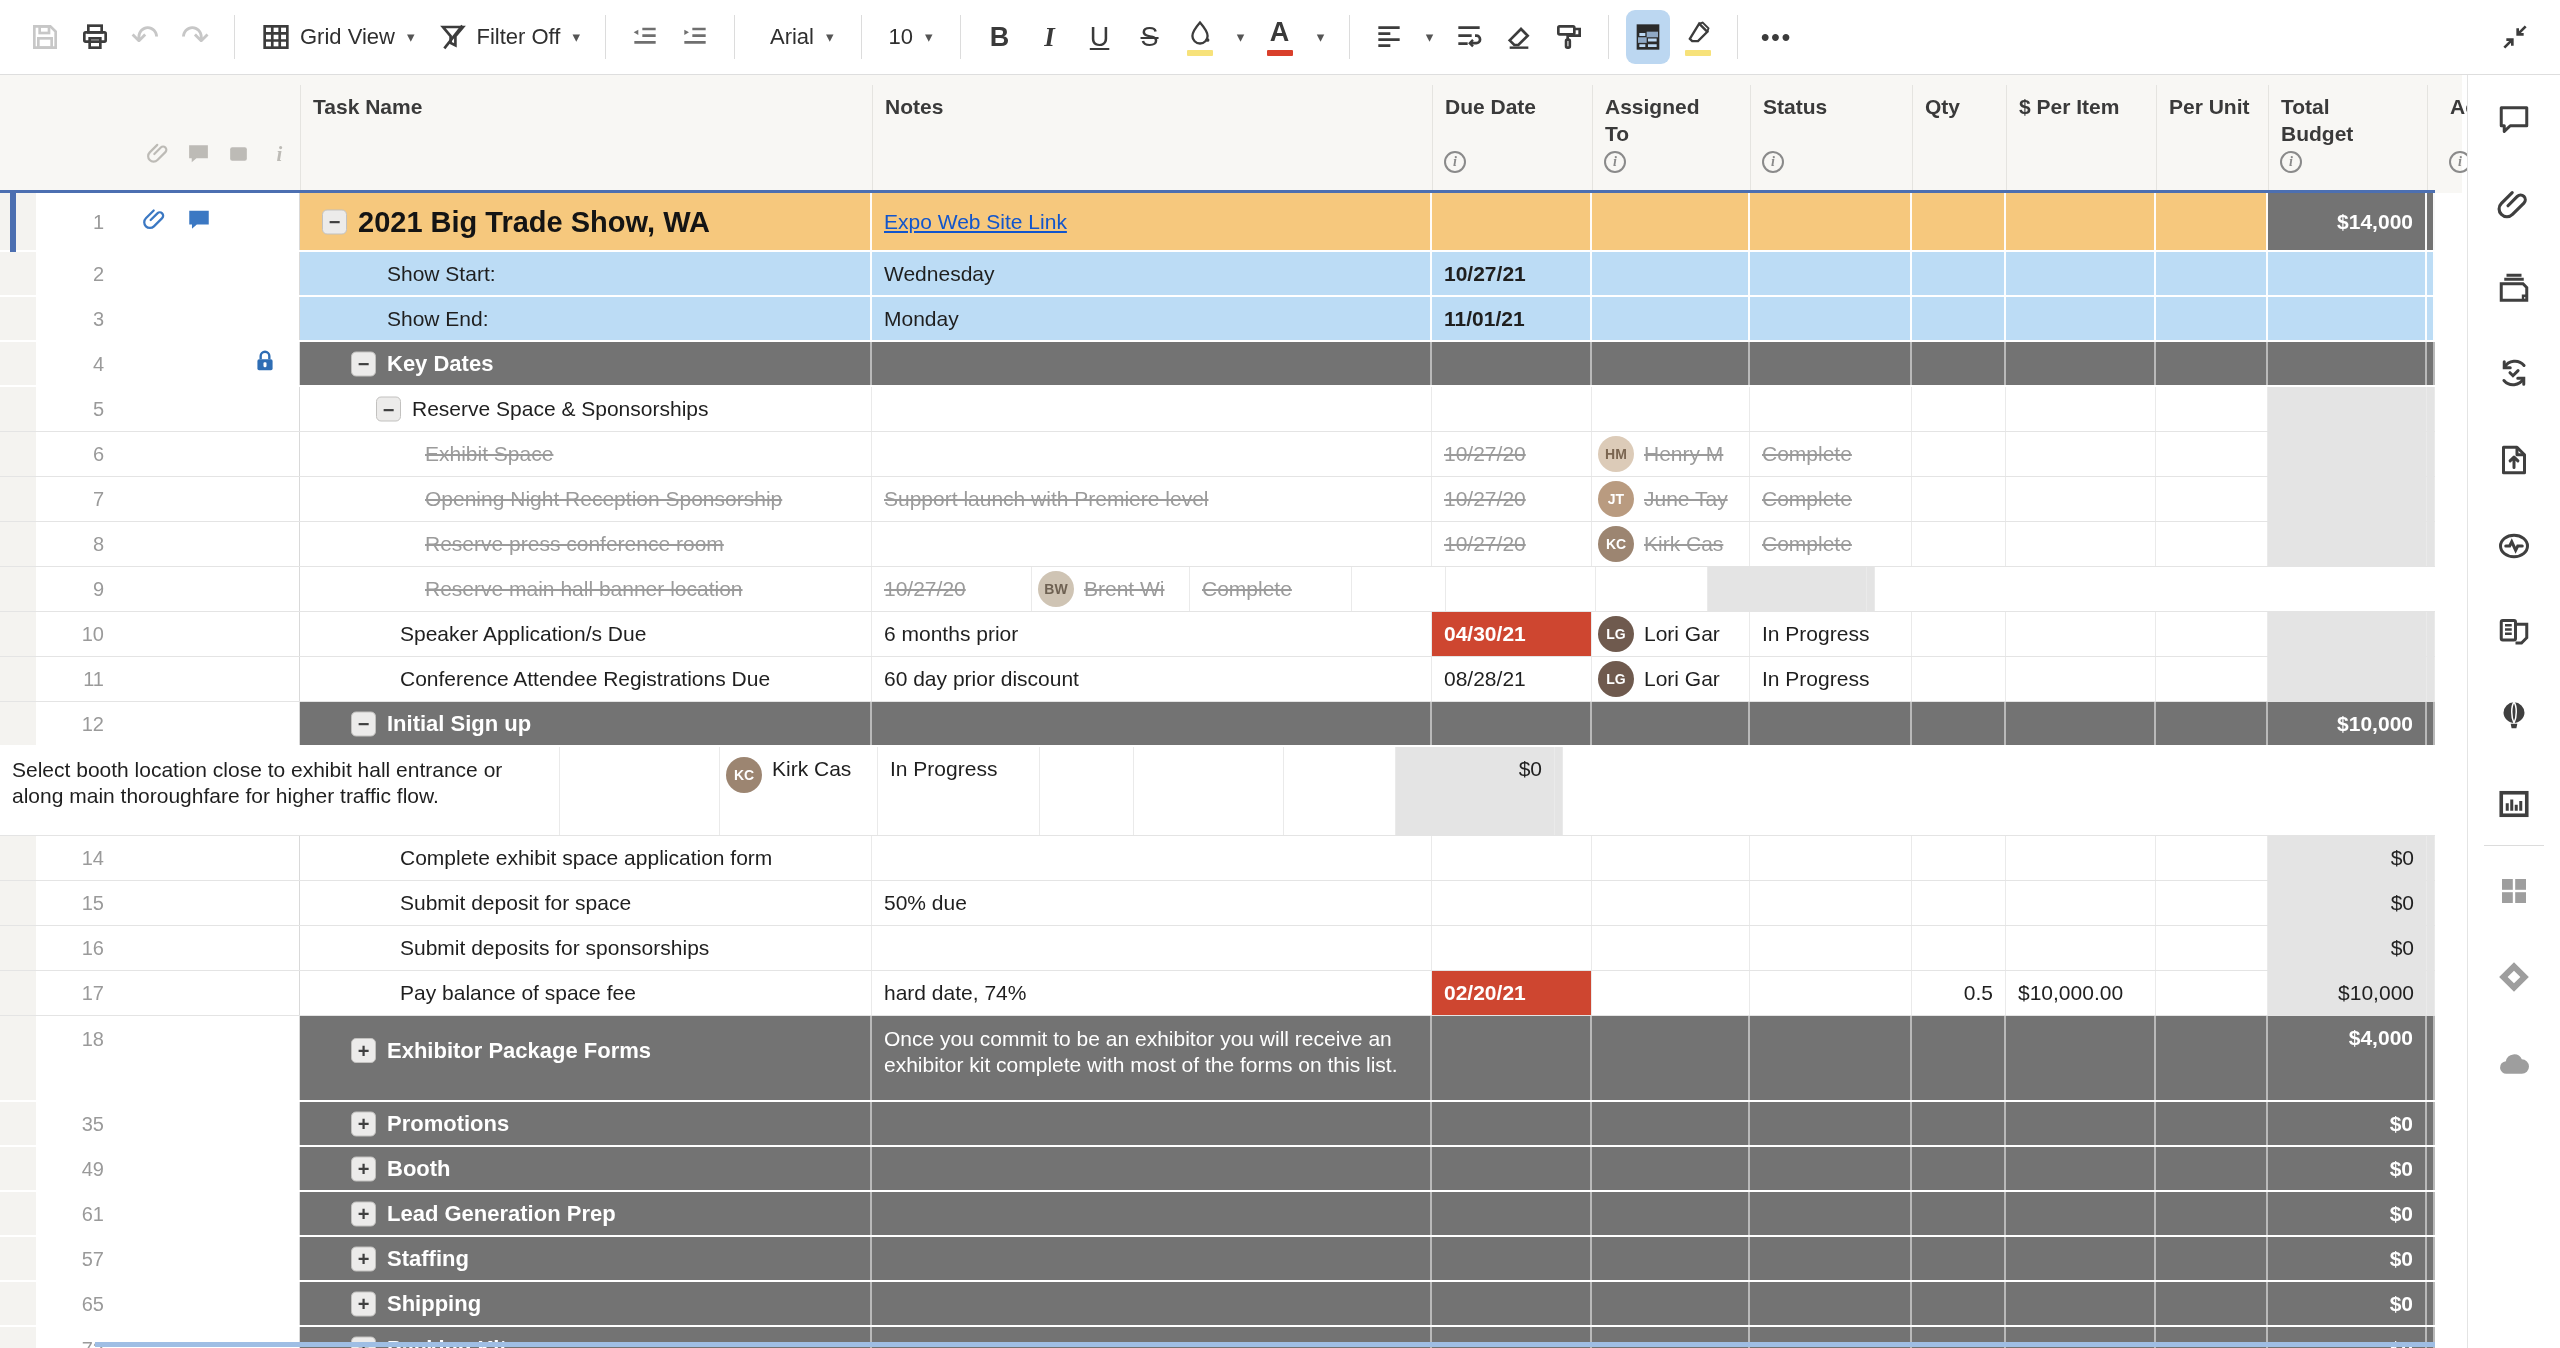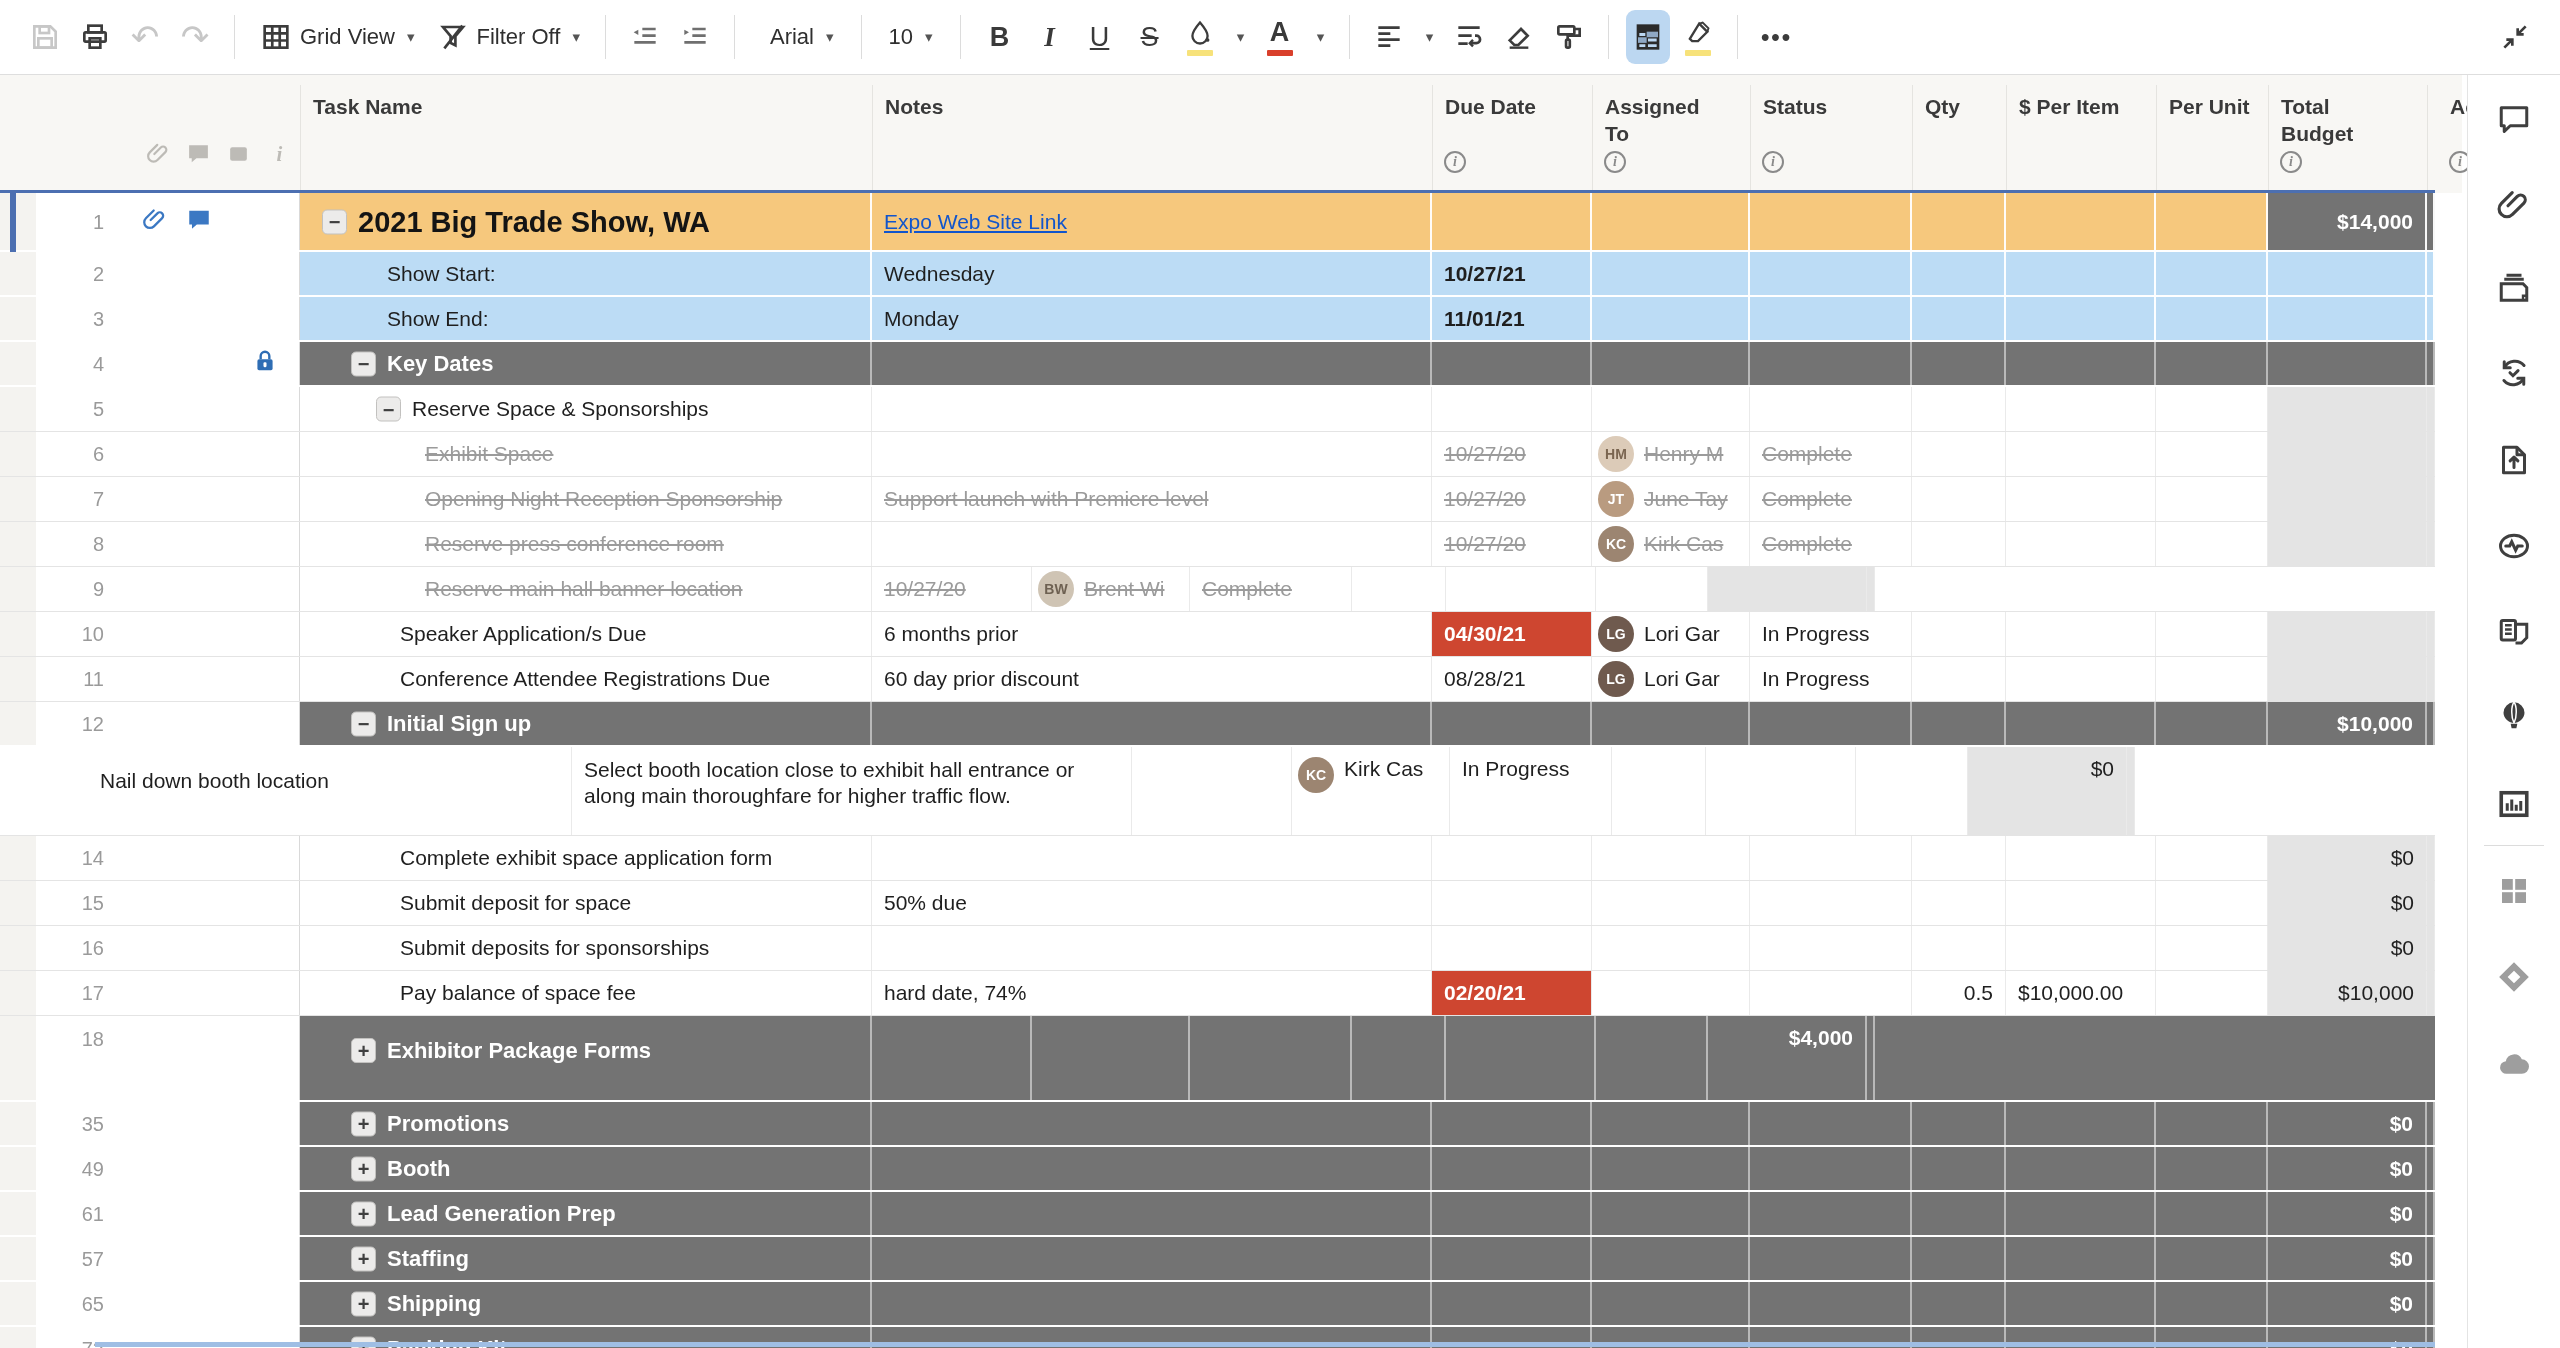--- a/index.html
+++ b/index.html
@@ -577,23 +577,20 @@
         <div class="cell" style="width:162px"></div>
         <div class="cell r" style="width:94px"></div>
         <div class="cell" style="width:150px"></div>
         <div class="cell" style="width:112px"></div>
         <div class="cell r budget-dark" style="width:159px">
           <span>$10,000</span>
         </div>
         <div class="cell budget-dark" style="width:8px;padding:0"></div>
       </div>
       <div class="row white toprow" style="height:89px;width:2435px">
-        <div class="cell" style="width:572px;padding:0">
-          <span class="tasktext " style="left:100px">Nail down booth location</span>
-        </div>
         <div class="cell wrapcell" style="width:560px">
           <span class="" style="padding-right:10px;">Select booth location close to exhibit hall entrance or along main thoroughfare for higher traffic flow.</span>
         </div>
         <div class="cell" style="width:160px;"></div>
         <div class="cell" style="width:158px;padding-left:8px;">
           <span class="avatar" style="background:#9C8571;color:#FFFFFF">KC</span>
           <span class="aname ">Kirk Cas</span>
         </div>
         <div class="cell" style="width:162px">
           <span class="">In Progress</span>
@@ -697,20 +694,23 @@
         <div class="cell graycell" style="width:8px;padding:0"></div>
       </div>
       <div class="row dark toprow" style="height:86px;width:2435px">
         <div class="cell gutter" style="width:300px">
           <div class="rail"></div>
           <span class="rownum">18</span>
         </div>
         <div class="cell" style="width:572px;padding:0">
           <span class="box" style="left:51px">+</span>
           <span class="tasktext section" style="left:87px">Exhibitor Package Forms</span>
+        </div>
+        <div class="cell wrapcell" style="width:560px">
+          <span class="" style="padding-right:10px;">Once you commit to be an exhibitor you will receive an exhibitor kit complete with most of the forms on this list.</span>
         </div>
         <div class="cell" style="width:160px;"></div>
         <div class="cell" style="width:158px;padding-left:8px;"></div>
         <div class="cell" style="width:162px"></div>
         <div class="cell r" style="width:94px"></div>
         <div class="cell" style="width:150px"></div>
         <div class="cell" style="width:112px"></div>
         <div class="cell r budget-dark" style="width:159px">
           <span>$4,000</span>
         </div>

